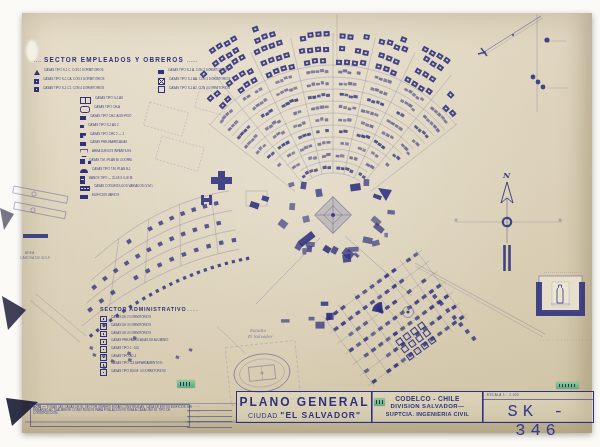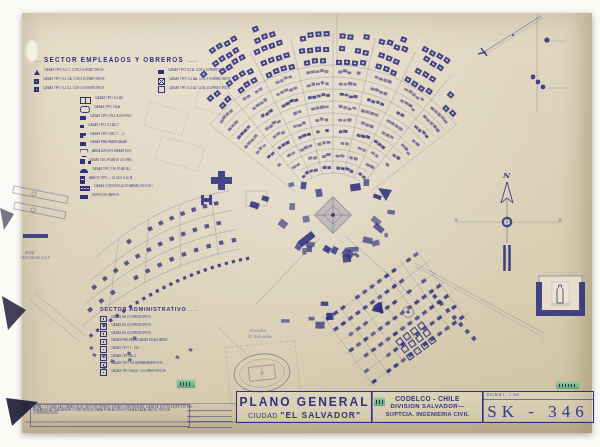--- a/index.html
+++ b/index.html
@@ -64,21 +64,21 @@
   .tb1 .l1{font-size:12px;font-weight:bold;letter-spacing:2px;color:#2f317e;margin-top:3px;}
   .tb1 .l2{font-size:7px;color:#2f317e;margin-top:1px;letter-spacing:.5px;}
   .tb1 .l2 b{font-size:8.5px;letter-spacing:1px;}
   .tb2{left:371px;top:391px;width:111px;height:30px;text-align:center;}
   .tb2 .c1{font-size:6.6px;font-weight:bold;color:#2f317e;margin-top:3px;letter-spacing:.4px;}
   .tb2 .c2{font-size:6px;font-weight:bold;color:#2f317e;margin-top:1px;letter-spacing:.4px;}
   .tb2 .c3{font-size:5.6px;font-weight:bold;color:#2f317e;margin-top:1.5px;letter-spacing:.3px;}
   .tb3{left:482px;top:391px;width:110px;height:30px;}
   .tb3 .esc{height:7px;border-bottom:.5px solid rgba(47,49,126,.6);position:relative;}
   .tb3 .esc .t3{position:absolute;left:4px;top:1px;letter-spacing:1px;}
-  .tb3 .num{font-size:17px;color:#383a8c;letter-spacing:5px;text-align:center;margin-top:2px;font-family:Liberation Serif, serif;}
+  .tb3 .num{font-size:17px;color:#383a8c;letter-spacing:5px;text-align:center;margin-top:2px;font-family:Liberation Mono, monospace;}
   .sticker{position:absolute;border-radius:1px;
      background:linear-gradient(#8fca9f,#63a97c);
      box-shadow:0 0 1px rgba(0,0,0,.4);}
   .sticker:after{content:"";position:absolute;left:15%;top:30%;width:70%;height:40%;
      background:repeating-linear-gradient(90deg,#1c3a52 0 1px,transparent 1px 3px);}
 </style>
 </head>
 <body>
 
 <div class="stage">

